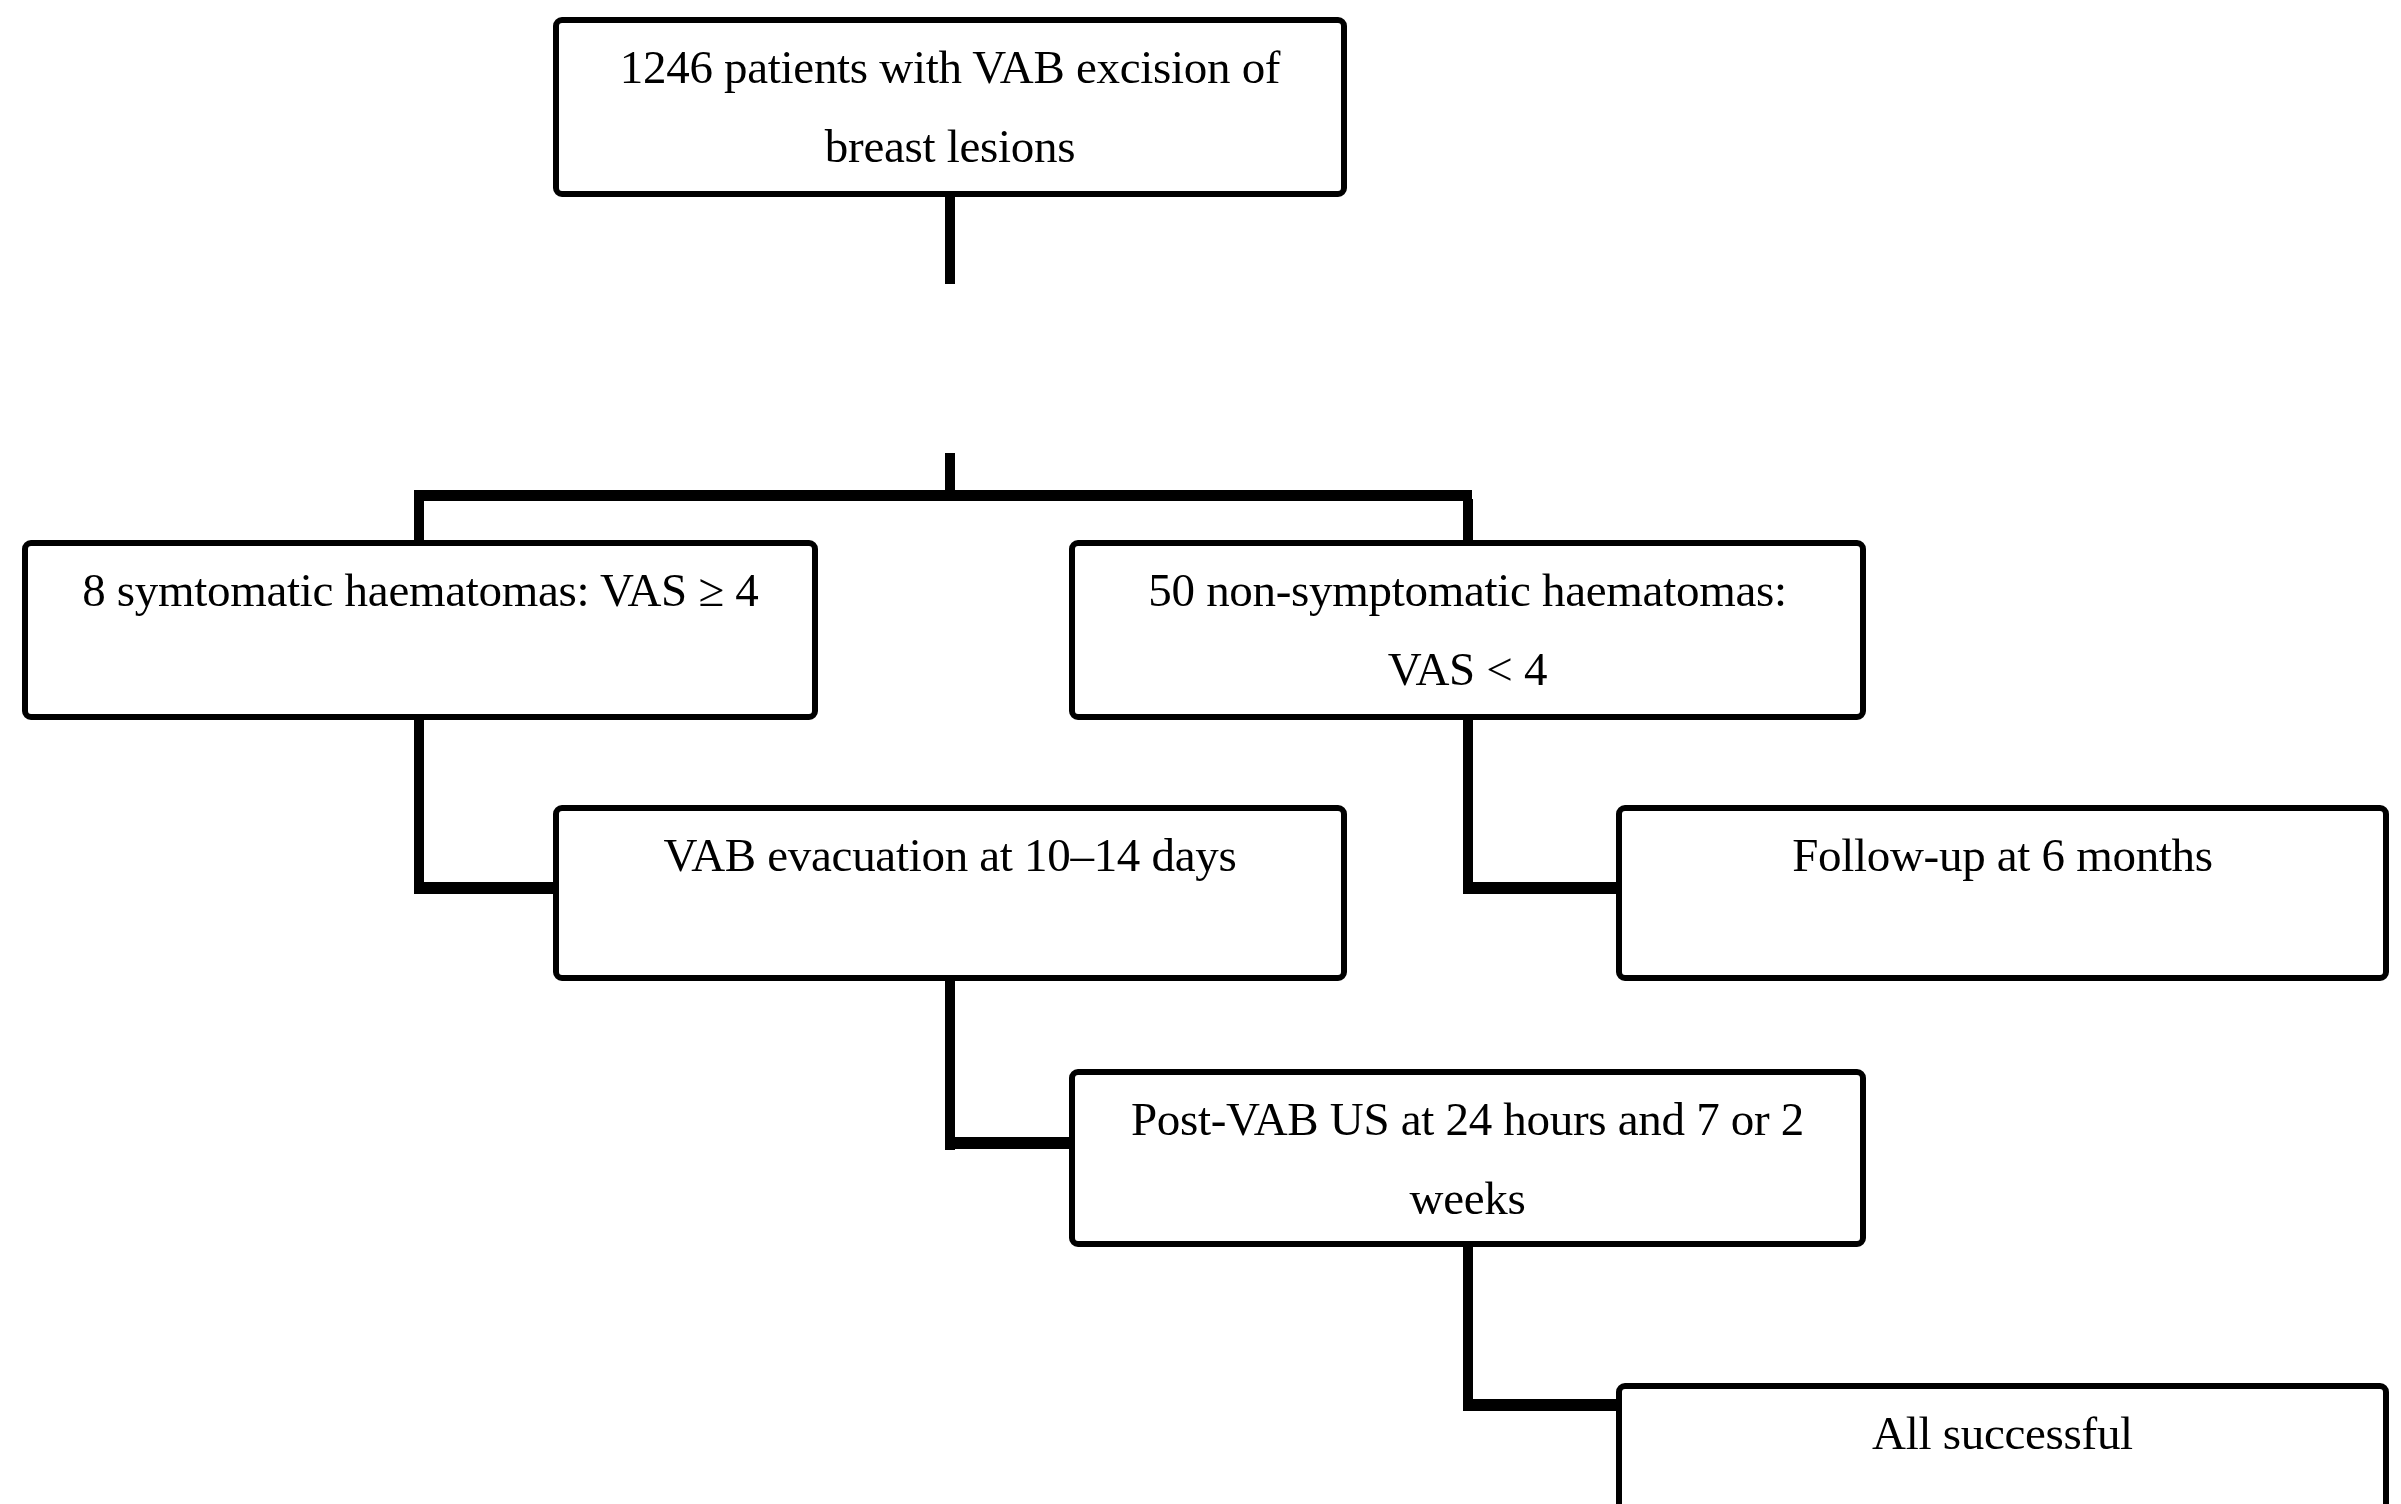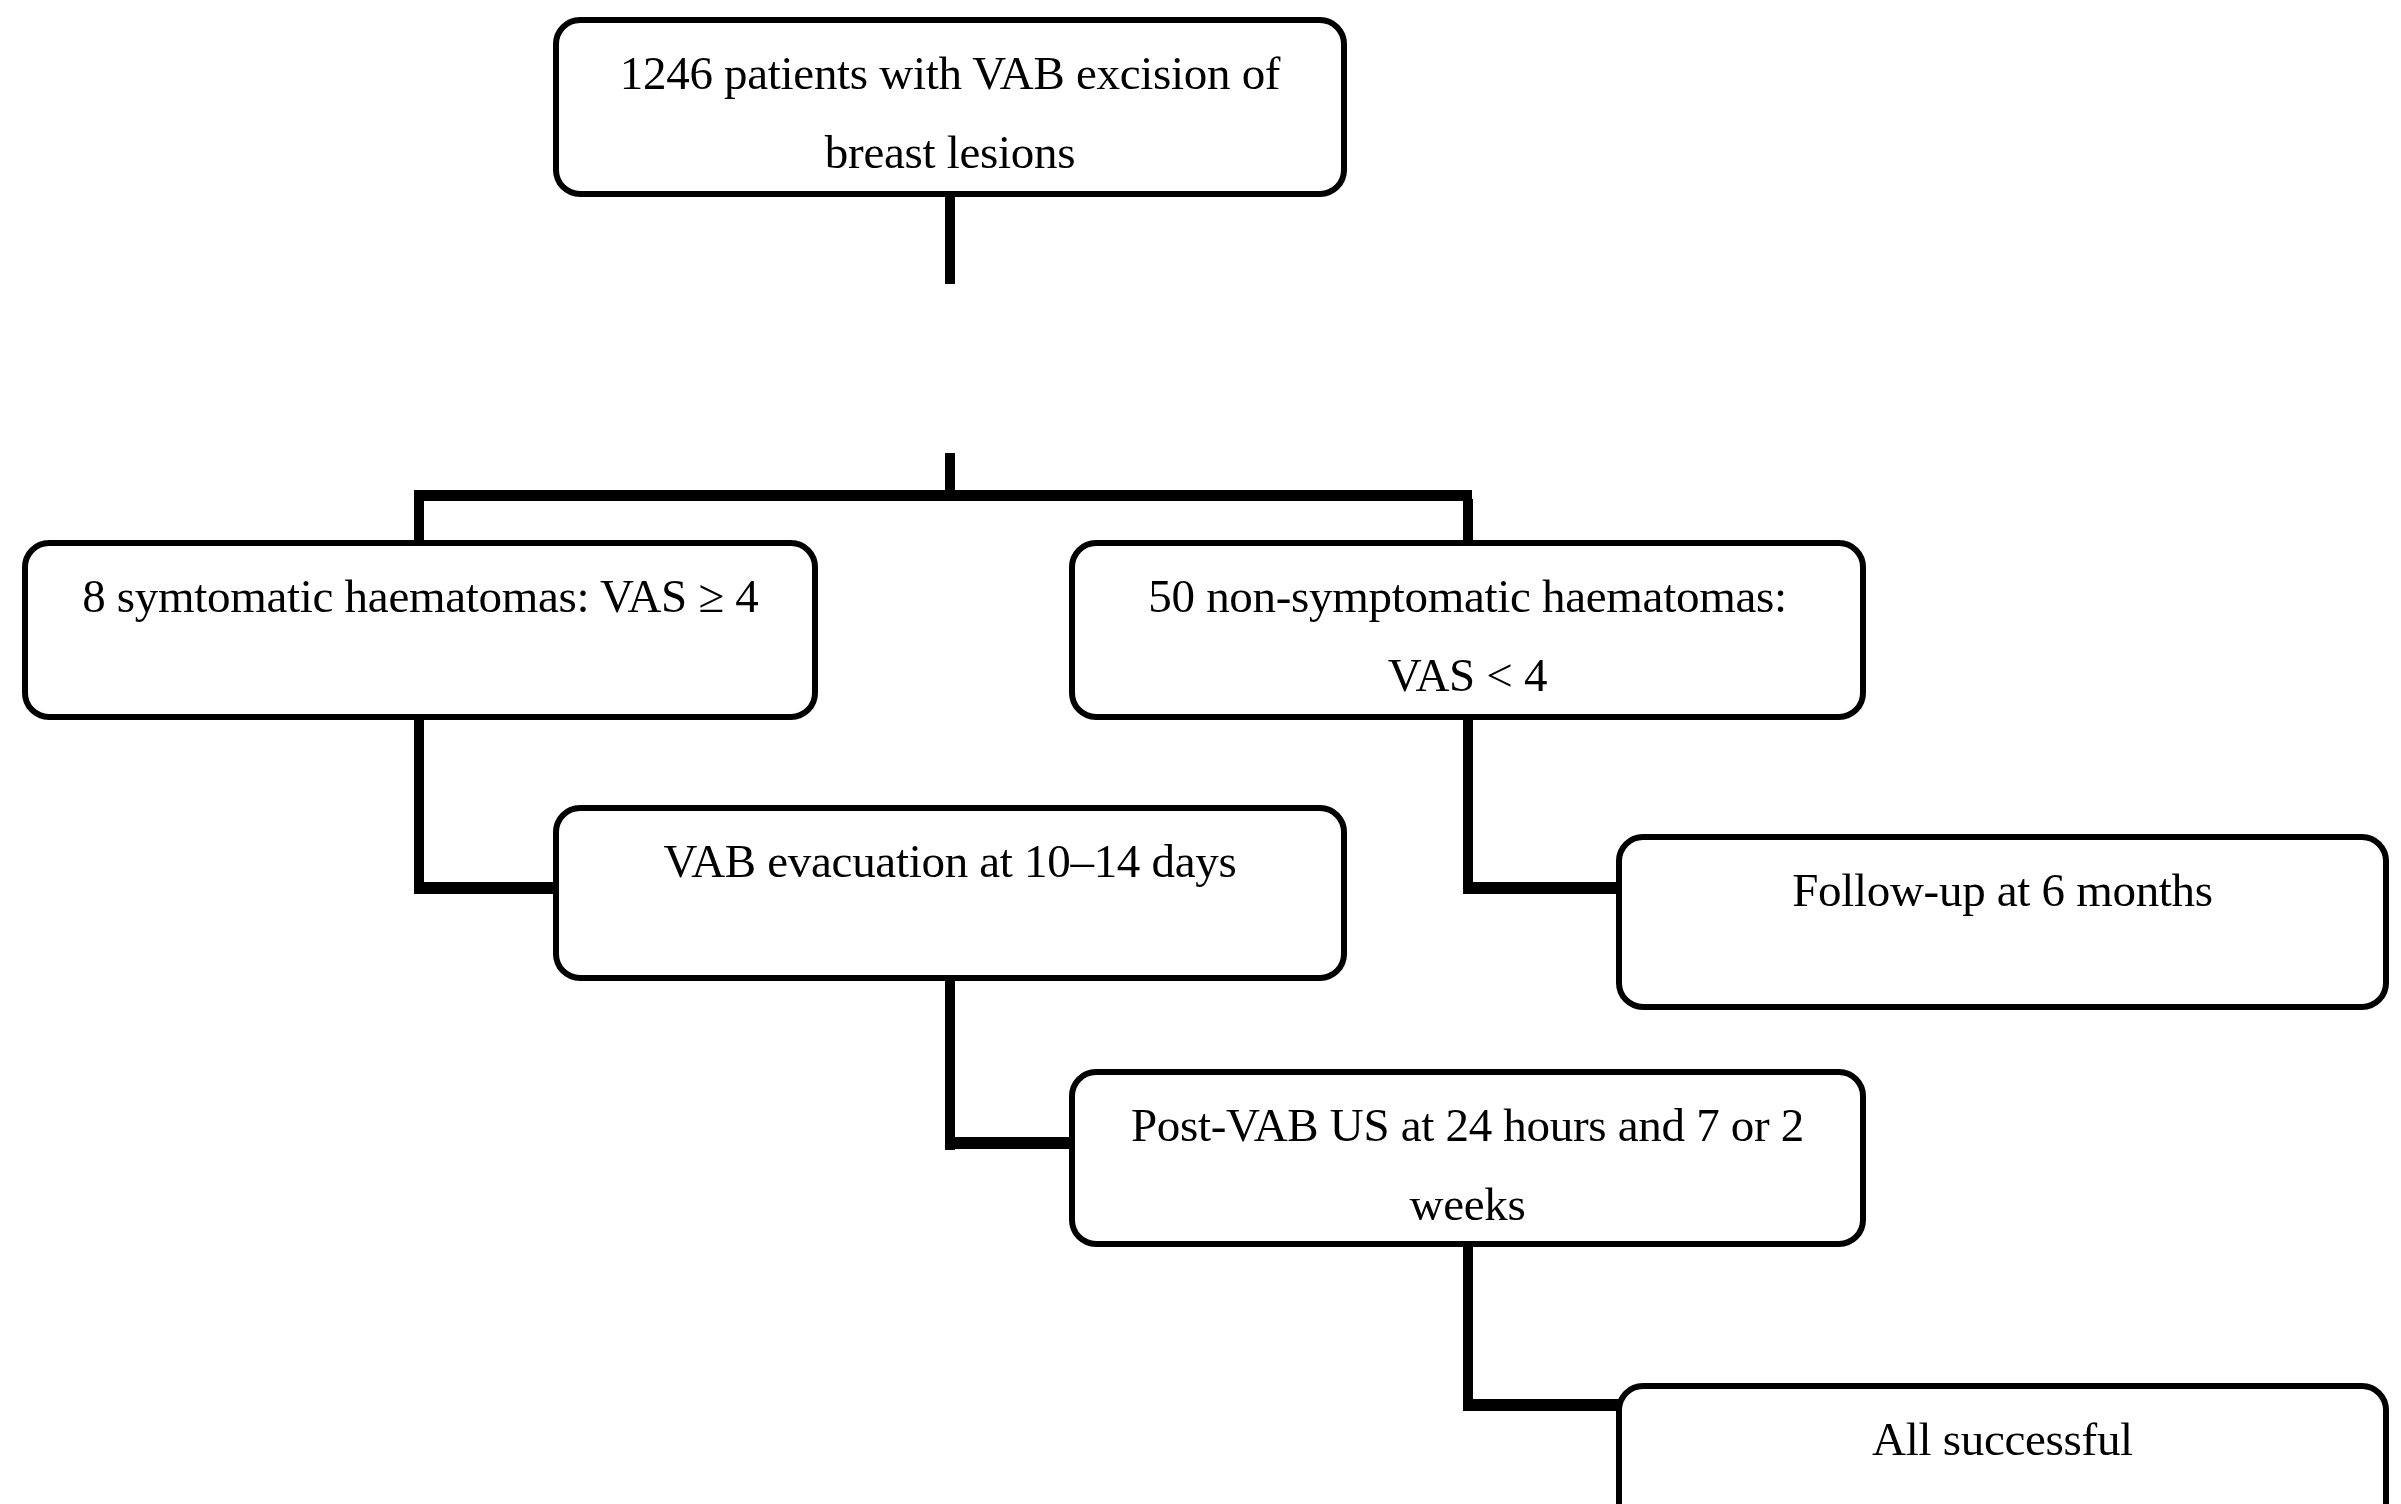--- a/index.html
+++ b/index.html
@@ -9,44 +9,44 @@
     height: 1505px;
     background: #ffffff;
     font-family: "Liberation Serif", "DejaVu Serif", serif;
     color: #000000;
     overflow: hidden;
   }
   .box {
     position: absolute;
     box-sizing: border-box;
     border: 6.7px solid #000000;
-    border-radius: 27px;
+    border-radius: 9px;
     background: #ffffff;
     text-align: center;
-    padding-top: 11px;
+    padding-top: 5px;
     z-index: 2;
   }
   .tline {
     font-size: 47px;
     line-height: 79px;
     white-space: nowrap;
     letter-spacing: -0.3px;
   }
   .conn {
     position: absolute;
     background: #000000;
     z-index: 1;
   }
   
   #n-total        { left: 553px;  top: 17px;   width: 794px; height: 180px; }
   #n-haematoma    { left: 553px;  top: 281px;  width: 794px; height: 175px; }
   #n-symptomatic  { left: 22.4px;   top: 540px;  width: 796px; height: 180px; }
   #n-nonsympt     { left: 1069px; top: 540px;  width: 797px; height: 180px; }
   #n-evacuation   { left: 553px;  top: 805px; width: 794px; height: 176px; }
-  #n-followup     { left: 1616px; top: 805px; width: 773px; height: 176px; margin-top: 29px; }
+  #n-followup     { left: 1616px; top: 805px; width: 773px; height: 176px; }
   #n-postvabus    { left: 1069px; top: 1069px; width: 797px; height: 178px; }
   #n-success      { left: 1616px; top: 1383px; width: 773px; height: 176px; }
 
   
   #c-v1      { left: 945px; top: 194px;  width: 10px;   height: 90px; }
   #c-v2      { left: 945px; top: 453px;  width: 10px;   height: 43px;  }
   #c-bar     { left: 414px;  top: 490px;  width: 1058px; height: 11.2px;  }
   #c-dropL   { left: 414px;  top: 499px;  width: 10px;   height: 44px;  }
   #c-dropR   { left: 1463px; top: 499px;  width: 10px;   height: 44px;  }
   #c-e1v     { left: 414px;  top: 717px; width: 10px;   height: 177px; }

